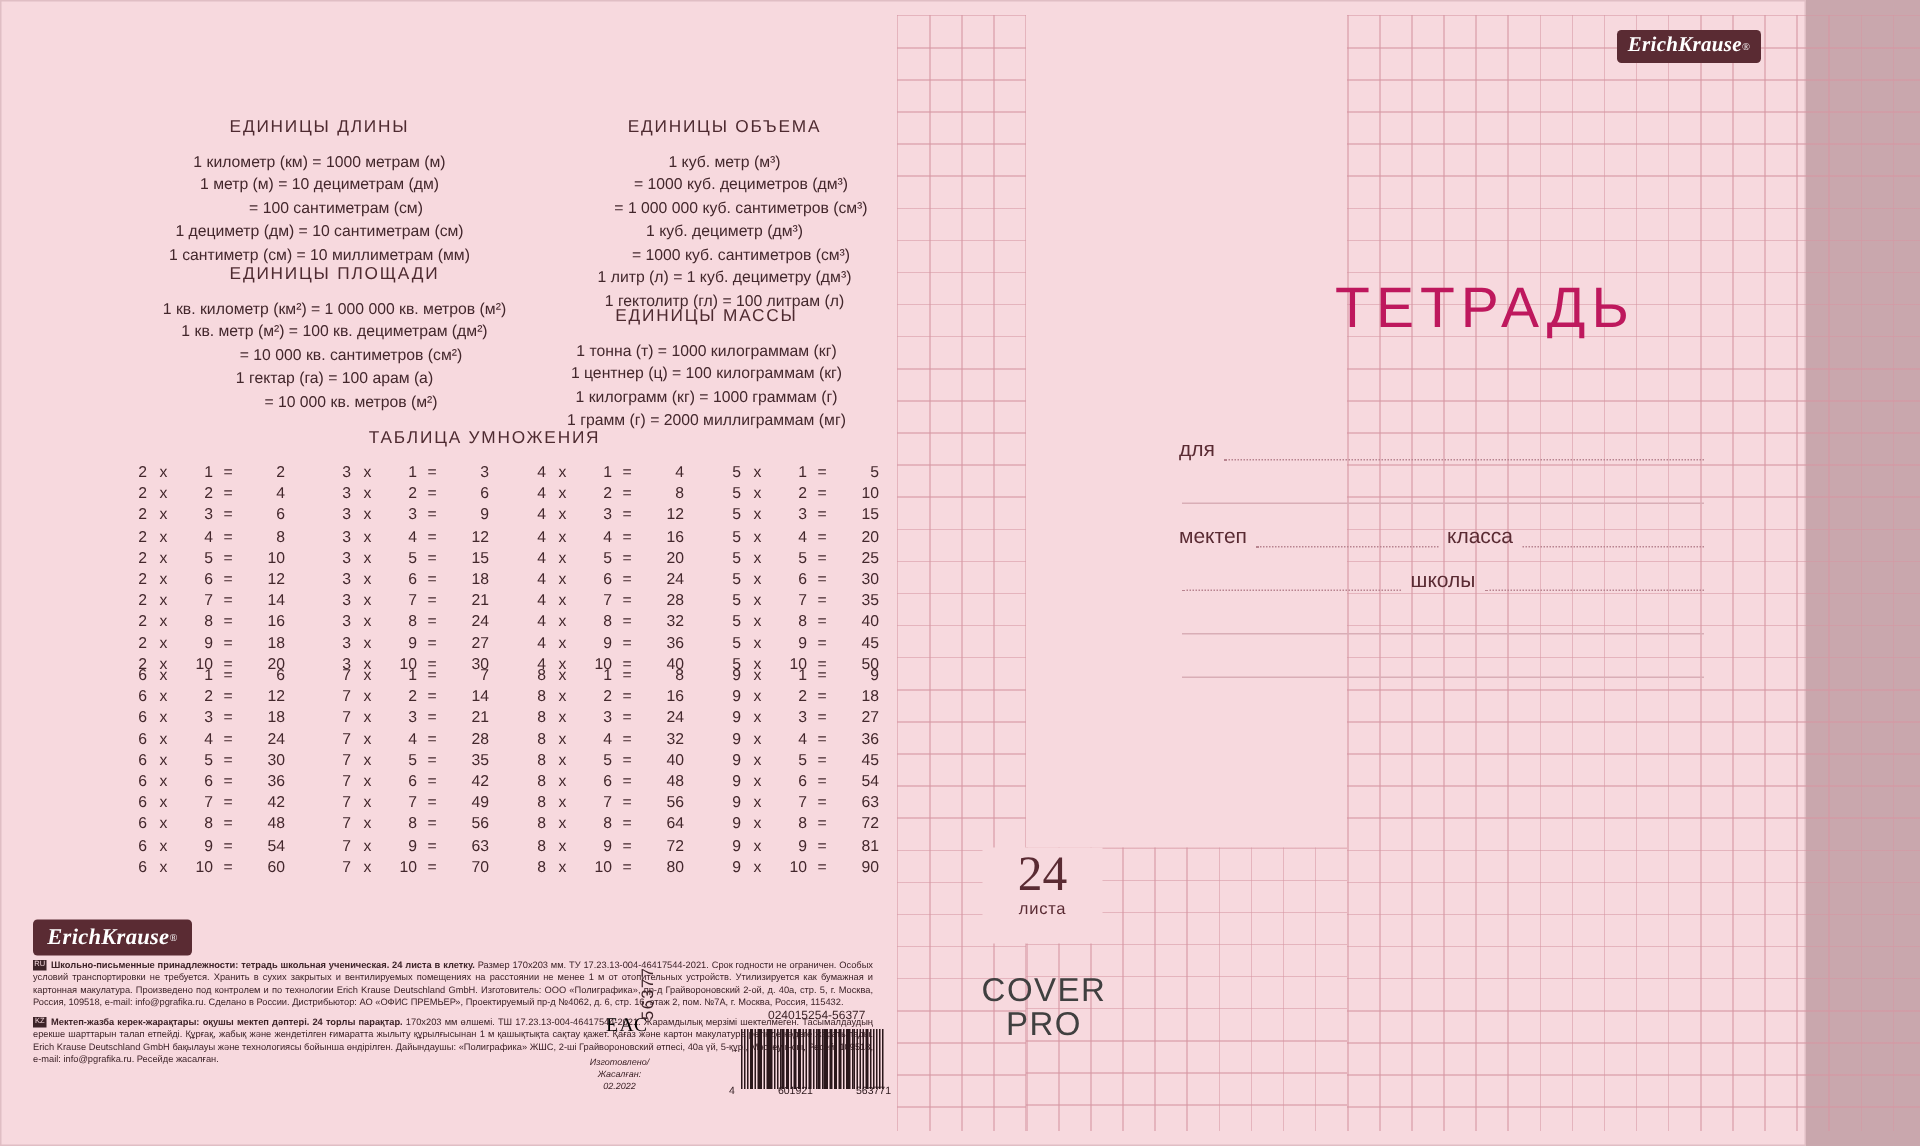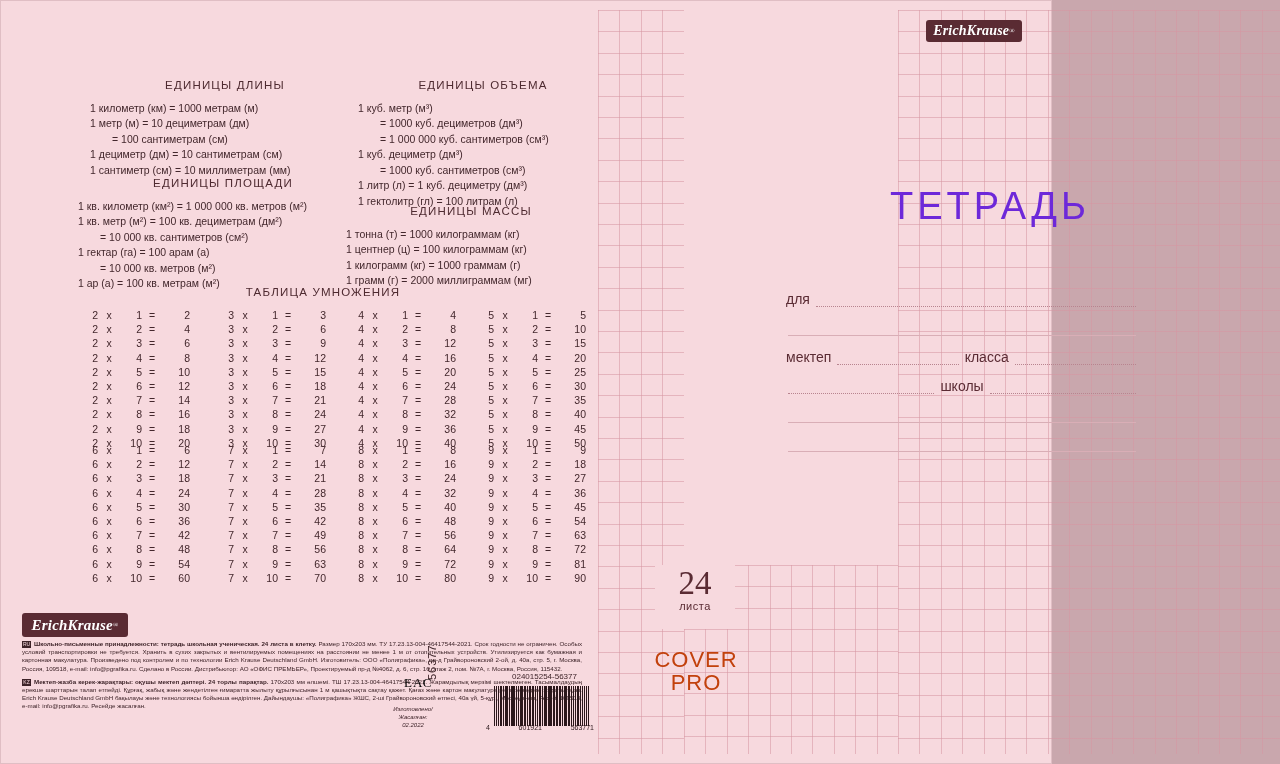--- a/index.html
+++ b/index.html
@@ -3,21 +3,21 @@
 <meta charset="utf-8">
 <style>
   html,body{margin:0;padding:0;}
   body{
     width:1280px;height:764px;
     background:#c9a7ad;
     font-family:"Liberation Sans", sans-serif;
     overflow:hidden;
   }
   #sheet{
-    position:absolute;left:0;top:0;width:1052px;height:764px;
+    position:absolute;left:0;top:0;width:1204px;height:764px;
     background:#f7d9de;
   }
   
   #sheet:before{
     content:"";position:absolute;left:0;top:0;right:0;bottom:0;
     box-shadow:inset 0 0 0 1px rgba(180,140,150,.35);
     pointer-events:none;
   }
 
   
@@ -36,43 +36,43 @@
     font-family:"Liberation Serif", serif;font-style:italic;font-weight:bold;
     letter-spacing:.2px;
   }
   #logo-top{position:absolute;right:30px;top:20px;width:96px;height:22px;font-size:14px;}
   #logo-bottom{position:absolute;left:22px;top:613px;width:106px;height:24px;font-size:15px;}
   .logo sup{font-size:7px;vertical-align:super;font-style:normal;font-weight:normal;}
 
   
   #title{
     position:absolute;left:840px;top:185px;width:300px;text-align:center;
-    font-size:38px;letter-spacing:4px;color:#6d28d9;
+    font-size:38px;letter-spacing:4px;color:#be185d;
     font-family:"Liberation Sans", sans-serif;font-weight:normal;
   }
 
   
   .form{position:absolute;left:786px;top:278px;width:352px;color:#5a2b33;font-size:14px;}
   .fline{display:flex;align-items:flex-end;height:29px;}
   .fl-label{white-space:nowrap;padding-right:4px;}
   .fl-dots{
     flex:1 1 auto;border-bottom:1px dotted #b8848f;height:14px;margin:0 2px;
   }
   .fl-dots.solid{border-bottom:1px solid #d9aeb6;}
 
   
   .sec-title{
     text-align:center;font-size:11.5px;color:#4e2a30;letter-spacing:1.2px;
     font-weight:normal;margin:0 0 7px 0;
   }
   .unit-block{position:absolute;color:#43272c;font-size:10.5px;line-height:15.5px;}
-  .unit-block .row{white-space:nowrap;}
+  .unit-block .row{white-space:nowrap;text-align:center;}
   .indent{padding-left:22px;}
 
-  #units-length{left:78px;top:78px;width:270px;margin-left:12px;}
+  #units-length{left:78px;top:78px;width:270px;}
   #units-area{left:78px;top:176px;width:290px;}
   #units-volume{left:346px;top:78px;width:250px;margin-left:12px;}
   #units-mass{left:346px;top:204px;width:250px;}
 
   #mult-title{position:absolute;left:78px;top:286px;width:490px;}
   .mtable{position:absolute;font-size:10.5px;line-height:14.2px;color:#43272c;}
   .mrow{display:flex;white-space:pre;}
   .c-a{width:16px;text-align:right;}
   .c-x{width:22px;text-align:center;}
   .c-b{width:22px;text-align:right;}
@@ -82,21 +82,21 @@
   
   #sheets-badge{
     position:absolute;left:655px;top:565px;width:78px;height:62px;
     background:#f7d9de;border:1px solid rgba(180,140,150,.0);
     text-align:center;color:#5a2b33;
   }
   #sheets-num{font-size:33px;line-height:34px;font-family:"Liberation Serif", serif;}
   #sheets-word{font-size:11px;letter-spacing:.5px;}
   #cover-pro{
     position:absolute;left:648px;top:648px;width:96px;text-align:center;
-    color:#c2410c;font-size:22px;line-height:23px;letter-spacing:1px;
+    color:#404040;font-size:22px;line-height:23px;letter-spacing:1px;
     font-family:"Liberation Sans", sans-serif;
   }
 
   
   #legal{
     position:absolute;left:22px;top:640px;width:560px;color:#3d2328;
     font-size:6.2px;line-height:8.2px;text-align:justify;
   }
   #legal b{font-weight:bold;}
   .legal-mark{
@@ -187,21 +187,20 @@
   </div>
 
   <div class="unit-block" id="units-area">
     <div class="sec-title">ЕДИНИЦЫ ПЛОЩАДИ</div>
     <div id="ua-rows">
         <div class="row">1 кв. километр (км²) = 1 000 000 кв. метров (м²)</div>
         <div class="row">1 кв. метр (м²) = 100 кв. дециметрам (дм²)</div>
         <div class="row indent">= 10 000 кв. сантиметров (см²)</div>
         <div class="row">1 гектар (га) = 100 арам (а)</div>
         <div class="row indent">= 10 000 кв. метров (м²)</div>
-        <div class="row">1 ар (а) = 100 кв. метрам (м²)</div>
       </div>
   </div>
 
   <div class="unit-block" id="units-volume">
     <div class="sec-title">ЕДИНИЦЫ ОБЪЕМА</div>
     <div id="uv-rows">
         <div class="row">1 куб. метр (м³)</div>
         <div class="row indent">= 1000 куб. дециметров (дм³)</div>
         <div class="row indent">= 1 000 000 куб. сантиметров (см³)</div>
         <div class="row">1 куб. дециметр (дм³)</div>

